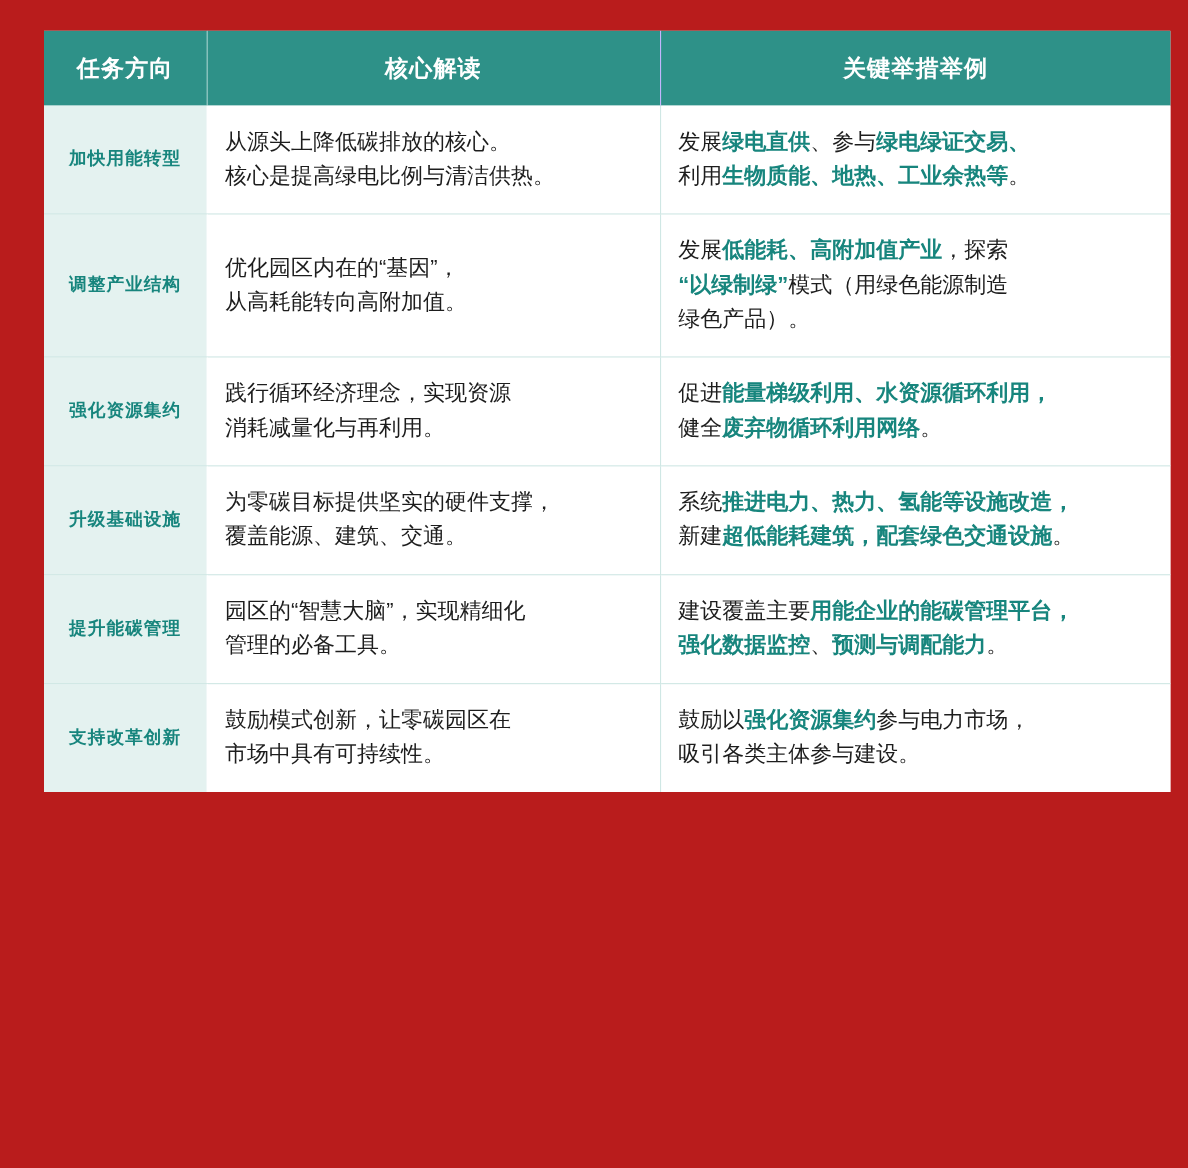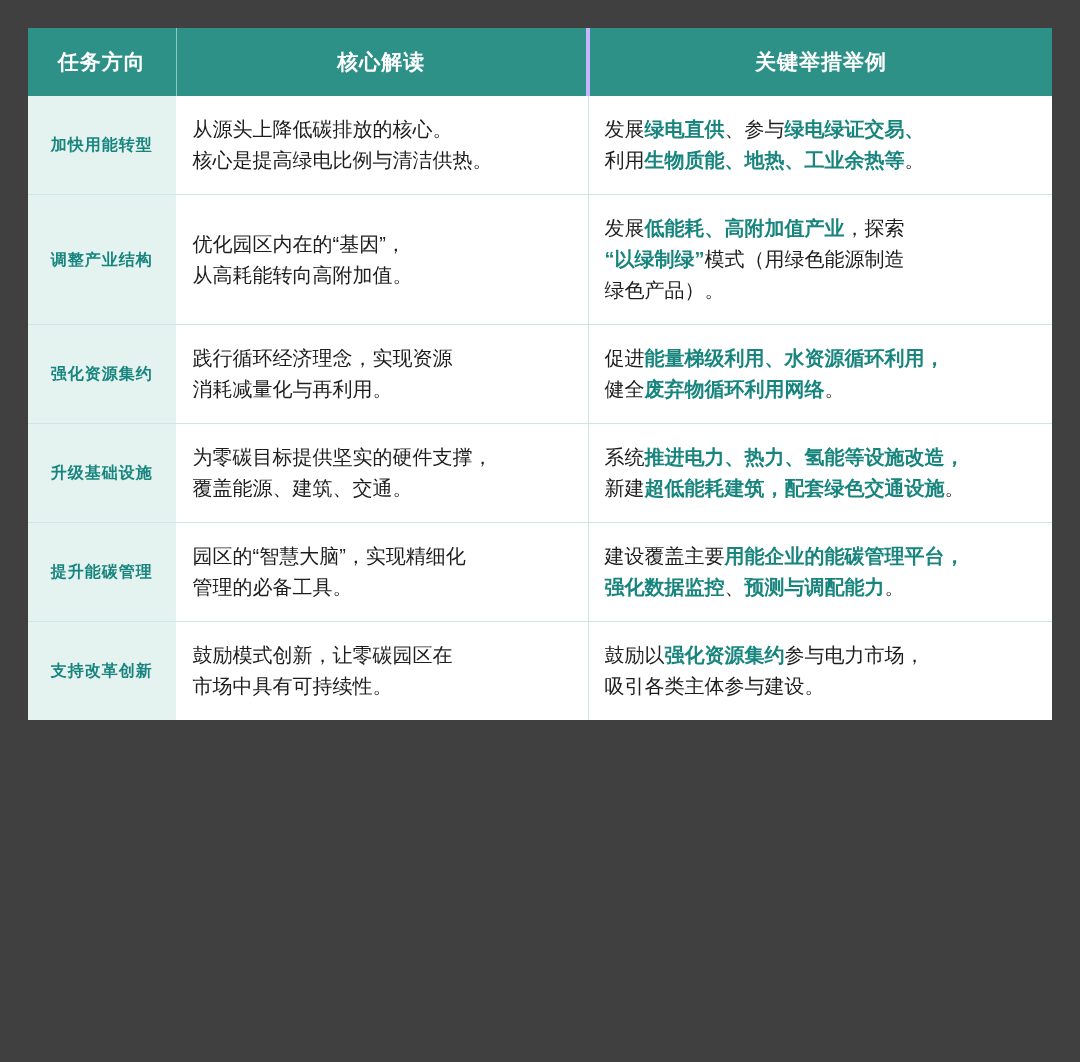--- a/index.html
+++ b/index.html
@@ -10,23 +10,23 @@
   body {
     width: 1080px;
     height: 1062px;
     font-family: "Liberation Sans", sans-serif;
     -webkit-font-smoothing: antialiased;
   }
   .page {
     position: relative;
     width: 1080px;
     height: 1062px;
-    background: #404040;
+    background: #b91c1c;
     box-sizing: border-box;
-    padding: 28px 28px 28px 28px;
+    padding: 28px 28px 28px 40px;
   }
   .table {
     width: 1024px;
     background: #ffffff;
     border-collapse: collapse;
     table-layout: fixed;
   }
   .table col.c1 { width: 148px; }
   .table col.c2 { width: 412px; }
   .table col.c3 { width: 464px; }
@@ -35,21 +35,21 @@
     background: #2e9188;
     color: #ffffff;
     font-size: 21px;
     font-weight: bold;
     letter-spacing: 1px;
     padding: 20px 8px;
     text-align: center;
     border: none;
   }
   thead th.h1 { border-right: 1px solid #8fc7c1; }
-  thead th.h2 { border-right: 4px solid #c4b5fd; }
+  thead th.h2 { border-right: 1px solid #c4b5fd; }
 
   tbody td {
     vertical-align: middle;
     border-bottom: 1px solid #cfe7e4;
     padding: 18px 16px;
     font-size: 20px;
     line-height: 1.55;
     color: #222222;
   }
   tbody tr:last-child td { border-bottom: none; }

